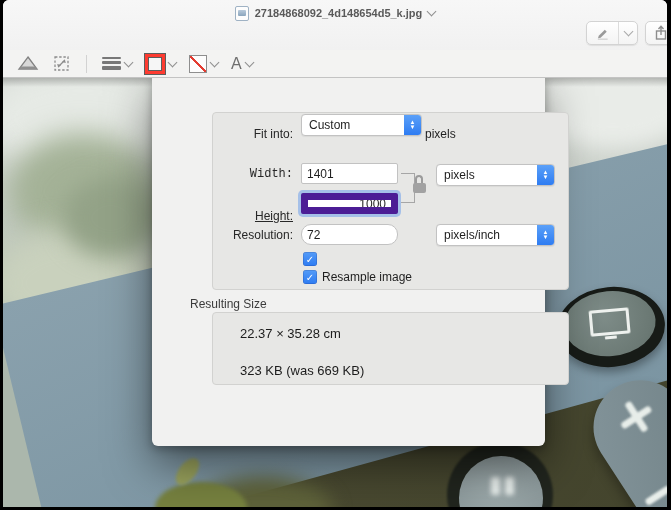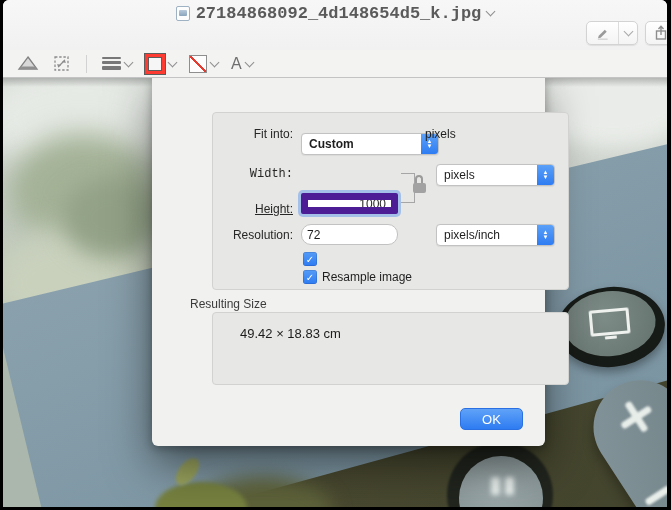--- a/index.html
+++ b/index.html
@@ -10,21 +10,21 @@
   }
   .window{
     position:absolute;left:3px;top:0;width:664px;height:507px;
     background:#f2f2f2;border-radius:6px 6px 0 0;overflow:hidden;
   }
   
   .titlebar{position:relative;height:50px;background:linear-gradient(#f7f7f7,#f1f1f1);}
   .title-row{
     position:absolute;top:4px;left:0;right:0;height:18px;
     display:flex;justify-content:center;align-items:center;gap:6px;
-    font-size:17px;font-weight:700;color:#5a5a5a;font-family:Liberation Mono, monospace;
+    font-size:11px;font-weight:700;color:#5a5a5a;
   }
   .doc-icon{
     width:12px;height:13px;background:#fdfdfd;border:1px solid #9fb2c4;border-radius:2px;
     position:relative;flex:0 0 auto;
   }
   .doc-icon::after{content:"";position:absolute;left:2px;top:3px;right:2px;height:6px;
     background:linear-gradient(#b9cadb,#8aa5bd);border-radius:1px;}
   .chev{
     width:6px;height:6px;border-right:1.6px solid #8f8f8f;border-bottom:1.6px solid #8f8f8f;
     transform:rotate(45deg);display:inline-block;margin-top:-3px;flex:0 0 auto;
@@ -282,32 +282,33 @@
           <i></i>
           <i></i>
         </div>
     </div>
     <div class="top-shade"></div>
 
     <div class="sheet">
 
       <div class="group-panel panel1">
         <div class="flabel" style="top:14px;">Fit into:</div>
-        <div class="select" style="left:88px;top:20px;width:138px;font-weight:bold;">
+        <div class="select" style="left:88px;top:1px;width:121px;">
           <span class="sel-text">Custom</span>
           <span class="stepper">
             <span>▲</span>
               <span>▼</span>
           </span>
         </div>
         <div class="unit-after" style="left:212px;top:14px;">pixels</div>
 
         <div class="flabel" style="top:54px;font-family:Liberation Mono, monospace;">Width:</div>
-
-        <div class="flabel" style="top:89px;text-decoration:underline;">Height:</div>
+        <input class="field" style="left: 88px; top: 50px;" value="1401">
+
+        <div class="flabel" style="top:96px;text-decoration:underline;">Height:</div>
         <input class="field focused" style="left: 88px; top: 80px;" value="1000">
 
         <div class="bracket"></div>
         <div class="lock">
           <span class="shackle"></span>
             <span class="body"></span>
         </div>
 
         <div class="select" style="left:223px;top:51px;width:119px;">
           <span class="sel-text">pixels</span>
@@ -336,21 +337,19 @@
           <span class="cbox">
               <span>✓</span>
             </span>
           <span class="cblabel">Resample image</span>
         </div>
       </div>
 
       <div class="sheet-title" style="top:219px;">Resulting Size</div>
 
       <div class="group-panel panel2">
-        <div class="result-line" style="top:13px;">49.42 × 18.83 cm</div>
-      </div>
-
-      <div class="btn btn-ok">
-        <span>OK</span>
-      </div>
+        <div class="result-line" style="top:13px;">22.37 × 35.28 cm</div>
+        <div class="result-line" style="top:50px;">323 KB (was 669 KB)</div>
+      </div>
+
     </div>
   </div>
 </div>
 
 </body></html>

